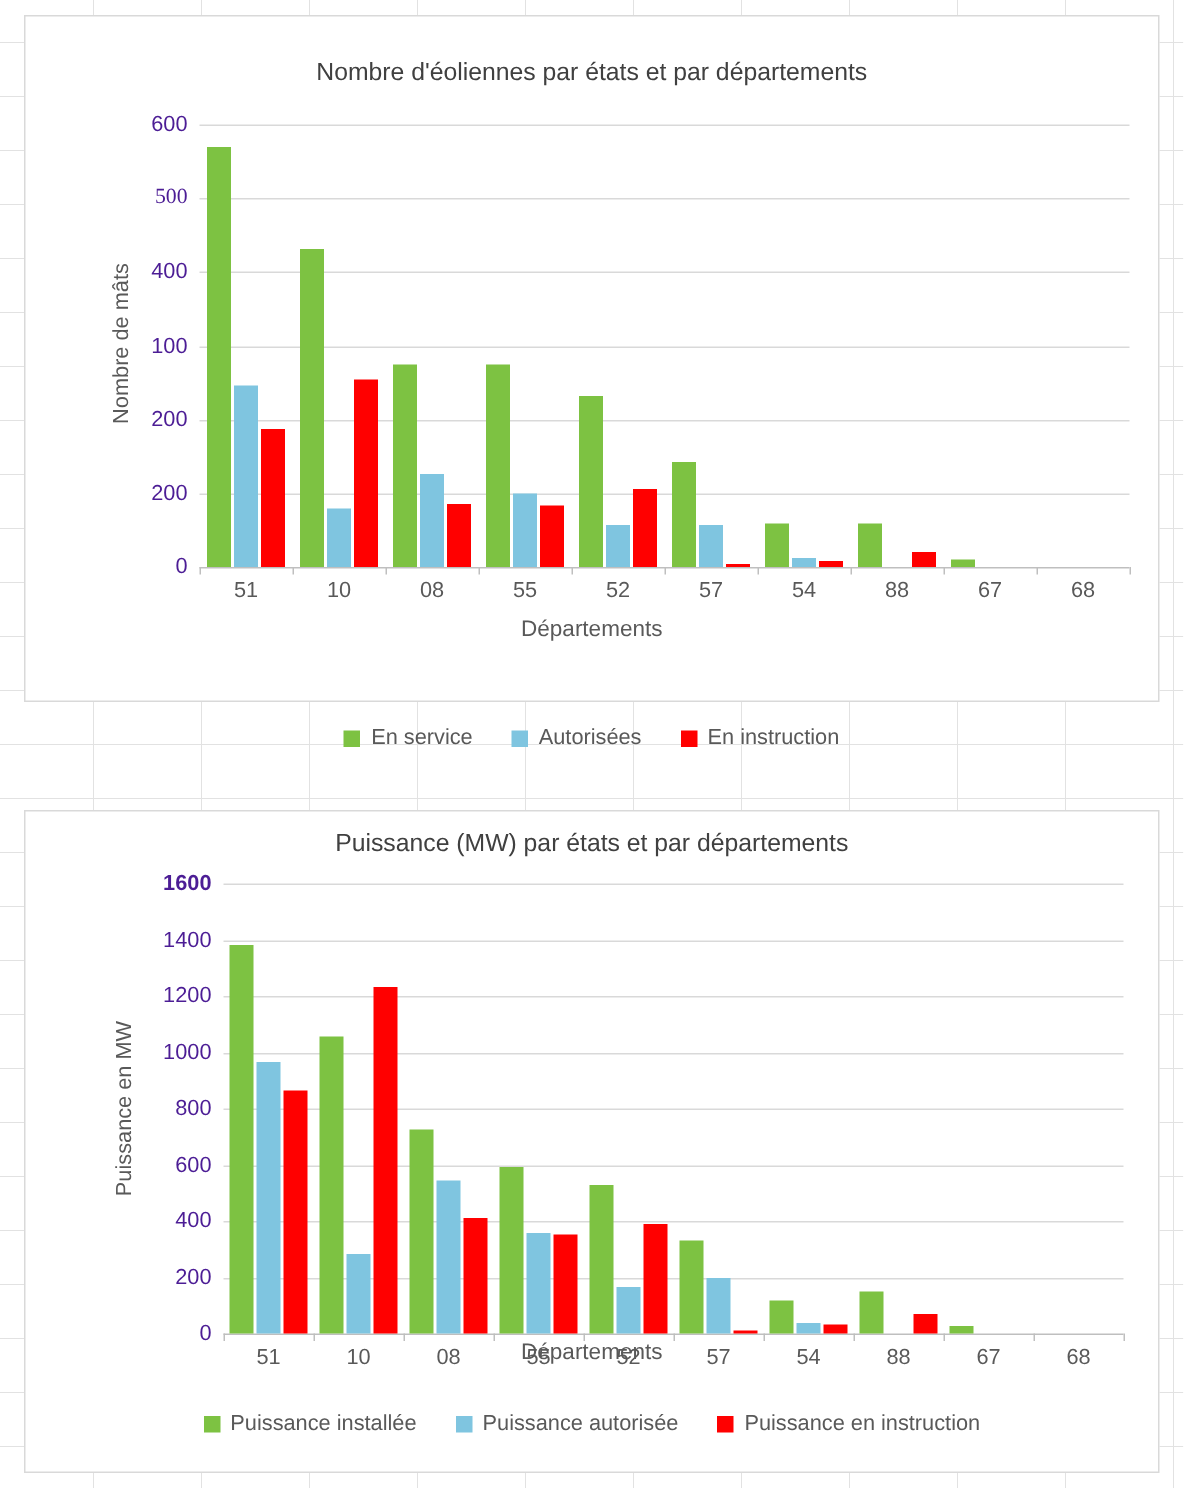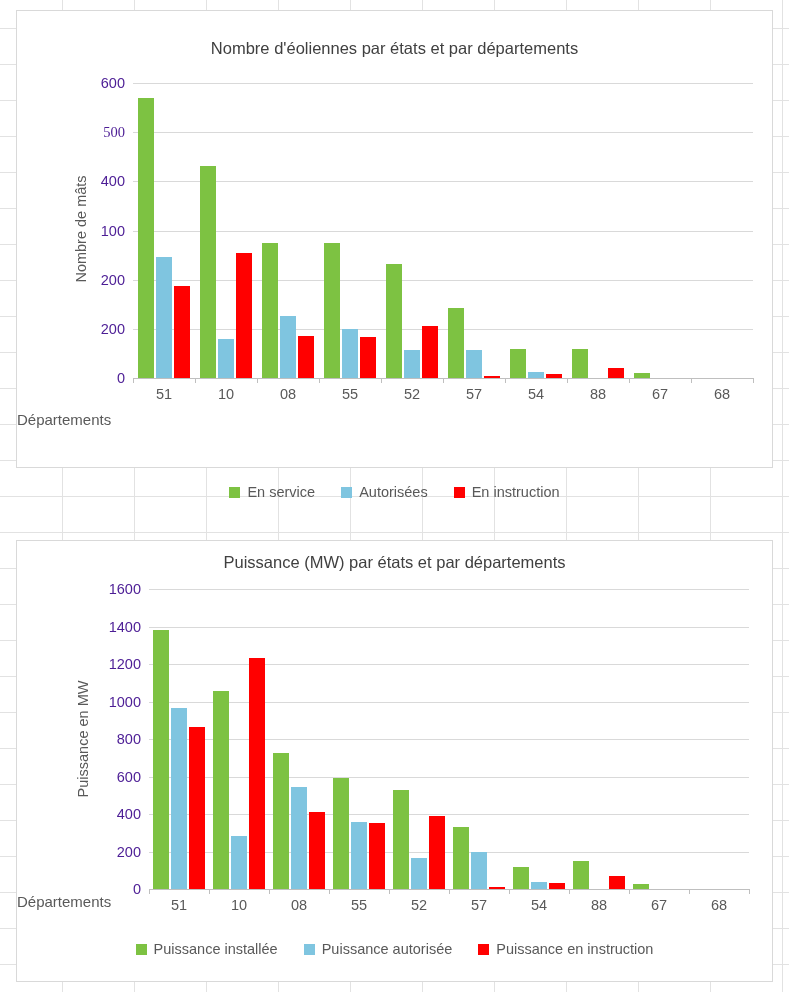--- a/index.html
+++ b/index.html
@@ -86,21 +86,21 @@
     top: 100%;
     margin-top: 8px;
     transform: translateX(-50%);
     font-size: 14.5px;
     color: #595959;
     white-space: nowrap;
   }
   .axis-title-x {
     position: absolute;
     left: 0; right: 0;
-    text-align: left;
+    text-align: center;
     font-size: 15px;
     color: #595959;
   }
   .axis-title-y {
     position: absolute;
     font-size: 14.5px;
     color: #595959;
     transform-origin: 50% 50%;
     transform: rotate(-90deg);
     white-space: nowrap;
@@ -223,21 +223,21 @@
         <div class="ytick-label" style="top: 187.5px;">600</div>
         <div class="gridline" style="top: 150px;"></div>
         <div class="ytick-label" style="top: 150px;">800</div>
         <div class="gridline" style="top: 112.5px;"></div>
         <div class="ytick-label" style="top: 112.5px;">1000</div>
         <div class="gridline" style="top: 75px;"></div>
         <div class="ytick-label" style="top: 75px;">1200</div>
         <div class="gridline" style="top: 37.5px;"></div>
         <div class="ytick-label" style="top: 37.5px;">1400</div>
         <div class="gridline" style="top: 0px;"></div>
-        <div class="ytick-label" style="top: 0px;">1600</div>
+        <div class="ytick-label" style="top: 0px; font-weight: bold;">1600</div>
         <div class="axis-tick" style="left: 0px; top: 300px; height: 5px;"></div>
         <div class="xtick-label" style="left: 30px;">51</div>
         <div class="bar" title="Puissance installée 51: 1380" style="left: 4px; width: 16px; height: 258.75px; background: rgb(125, 194, 66);"></div>
         <div class="bar" title="Puissance autorisée 51: 965" style="left: 22px; width: 16px; height: 180.938px; background: rgb(127, 197, 224);"></div>
         <div class="bar" title="Puissance en instruction 51: 862" style="left: 40px; width: 16px; height: 161.625px; background: rgb(255, 0, 0);"></div>
         <div class="axis-tick" style="left: 60px; top: 300px; height: 5px;"></div>
         <div class="xtick-label" style="left: 90px;">10</div>
         <div class="bar" title="Puissance installée 10: 1055" style="left: 64px; width: 16px; height: 197.812px; background: rgb(125, 194, 66);"></div>
         <div class="bar" title="Puissance autorisée 10: 285" style="left: 82px; width: 16px; height: 53.4375px; background: rgb(127, 197, 224);"></div>
         <div class="bar" title="Puissance en instruction 10: 1230" style="left: 100px; width: 16px; height: 230.625px; background: rgb(255, 0, 0);"></div>

